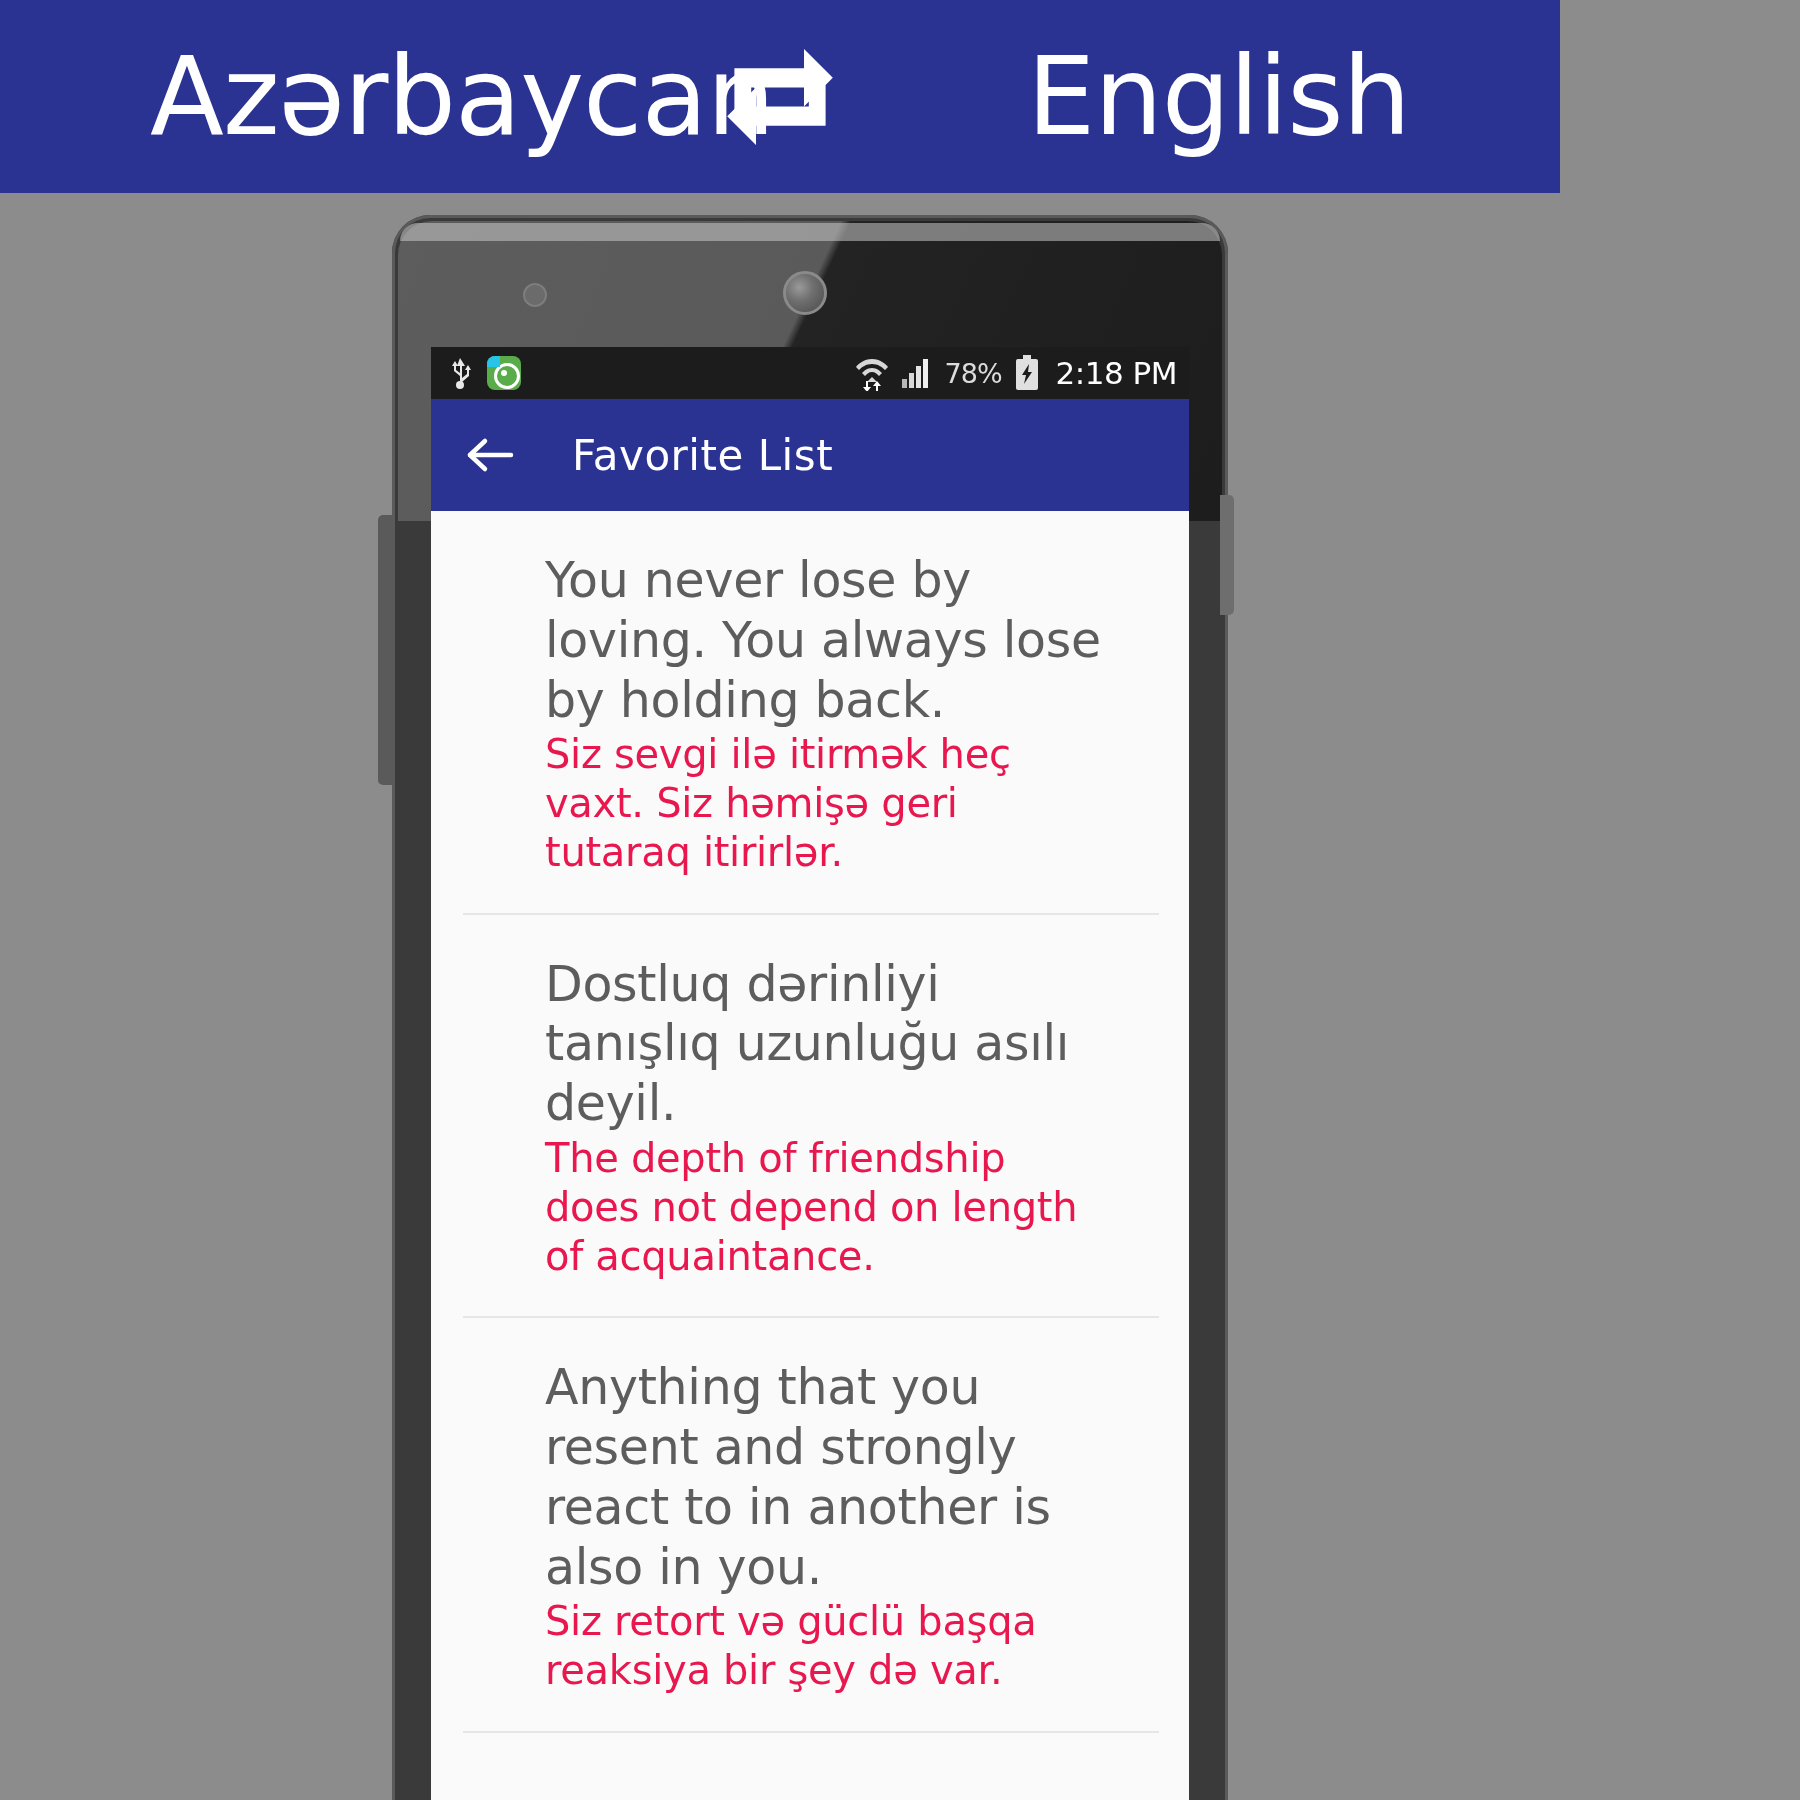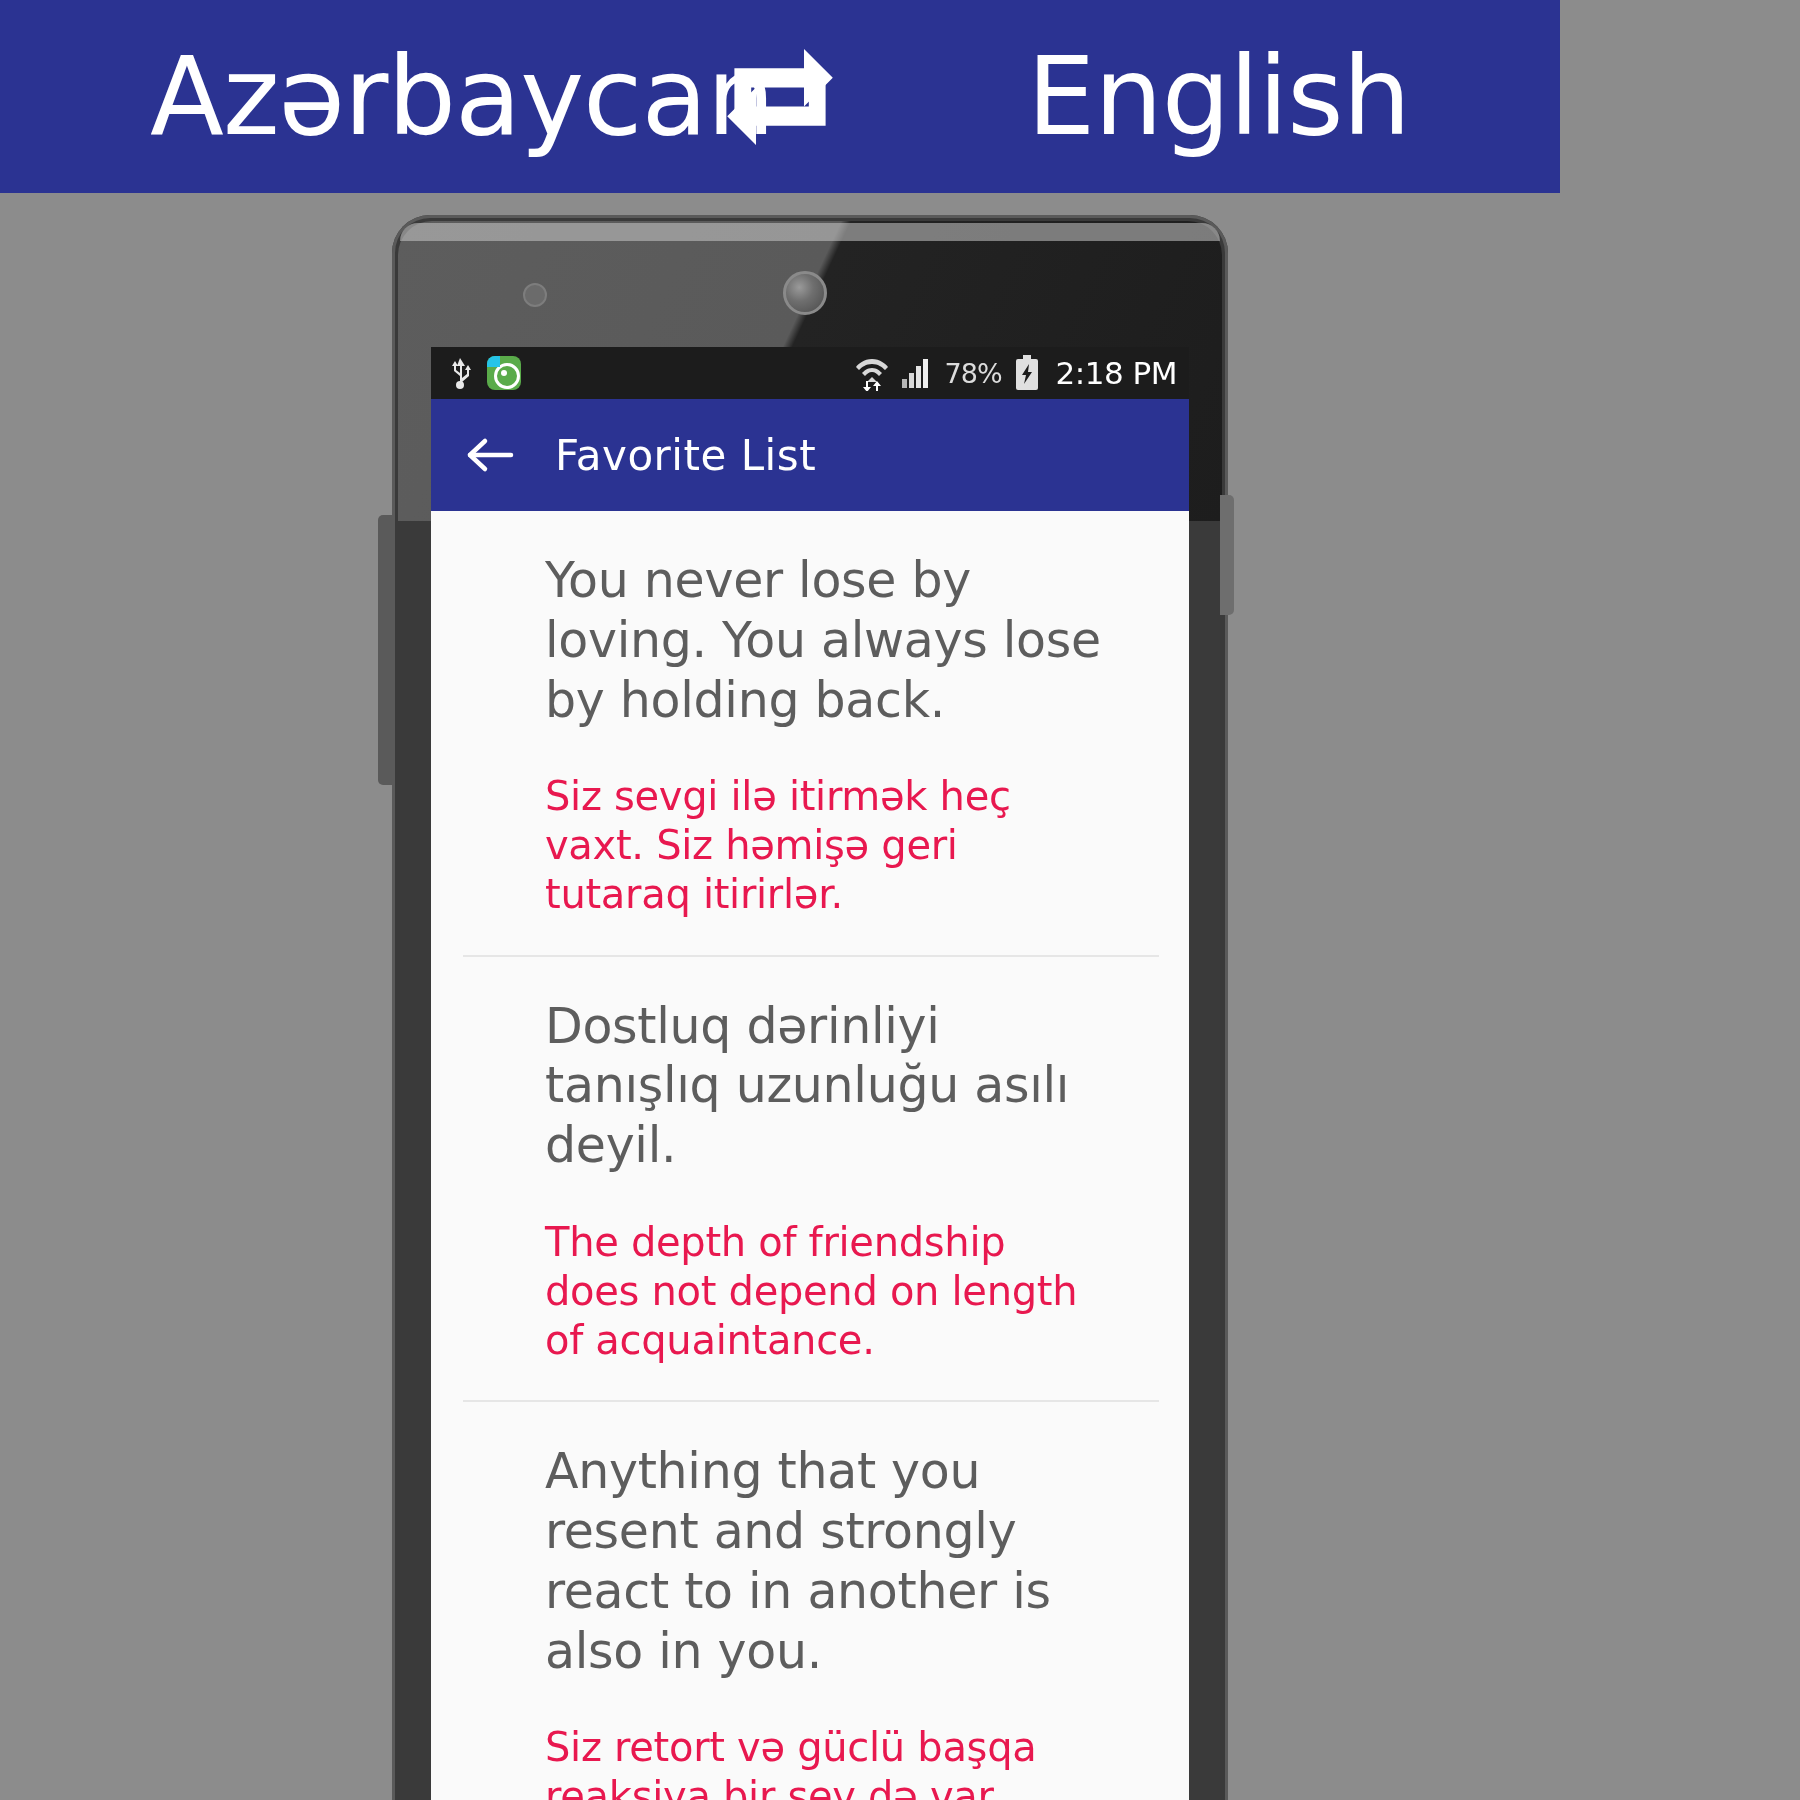--- a/index.html
+++ b/index.html
@@ -122,21 +122,21 @@
   #clock{
     font-family:"DejaVu Sans", sans-serif;
     font-size:31px; color:#ffffff; letter-spacing:-0.5px;
     margin-left:4px;
   }
 
   
   #toolbar{
     height:112px; background:#2b3392;
     display:flex; align-items:center;
-    padding-left:34px; gap:40px;
+    padding-left:34px; gap:57px;
   }
   #back-arrow{ width:50px;height:40px; display:block; flex:none; }
   #toolbar-title{
     font-family:"DejaVu Sans", sans-serif;
     color:#ffffff; font-size:42px; letter-spacing:0.5px;
     white-space:nowrap;
   }
 
   
   #list{
@@ -156,21 +156,20 @@
     font-size:49px;
     line-height:1.22;
     letter-spacing:-0.3px;
   }
   .q-trans{
     font-family:"DejaVu Sans", sans-serif;
     color:#e8184f;
     font-size:40px;
     line-height:1.22;
     letter-spacing:-0.3px;
-    margin-top:42px;
   }
 </style>
 </head>
 <body>
 
 <div id="banner">
   <div id="banner-left" class="banner-lang">Azərbaycan</div>
 
   <svg id="swap-icon" viewBox="0 0 100 100">
     <path d="M12 26 h58 v-16 l24 24 -24 24 v-16 h-44 v24 h-14 z" fill="#ffffff"></path>

